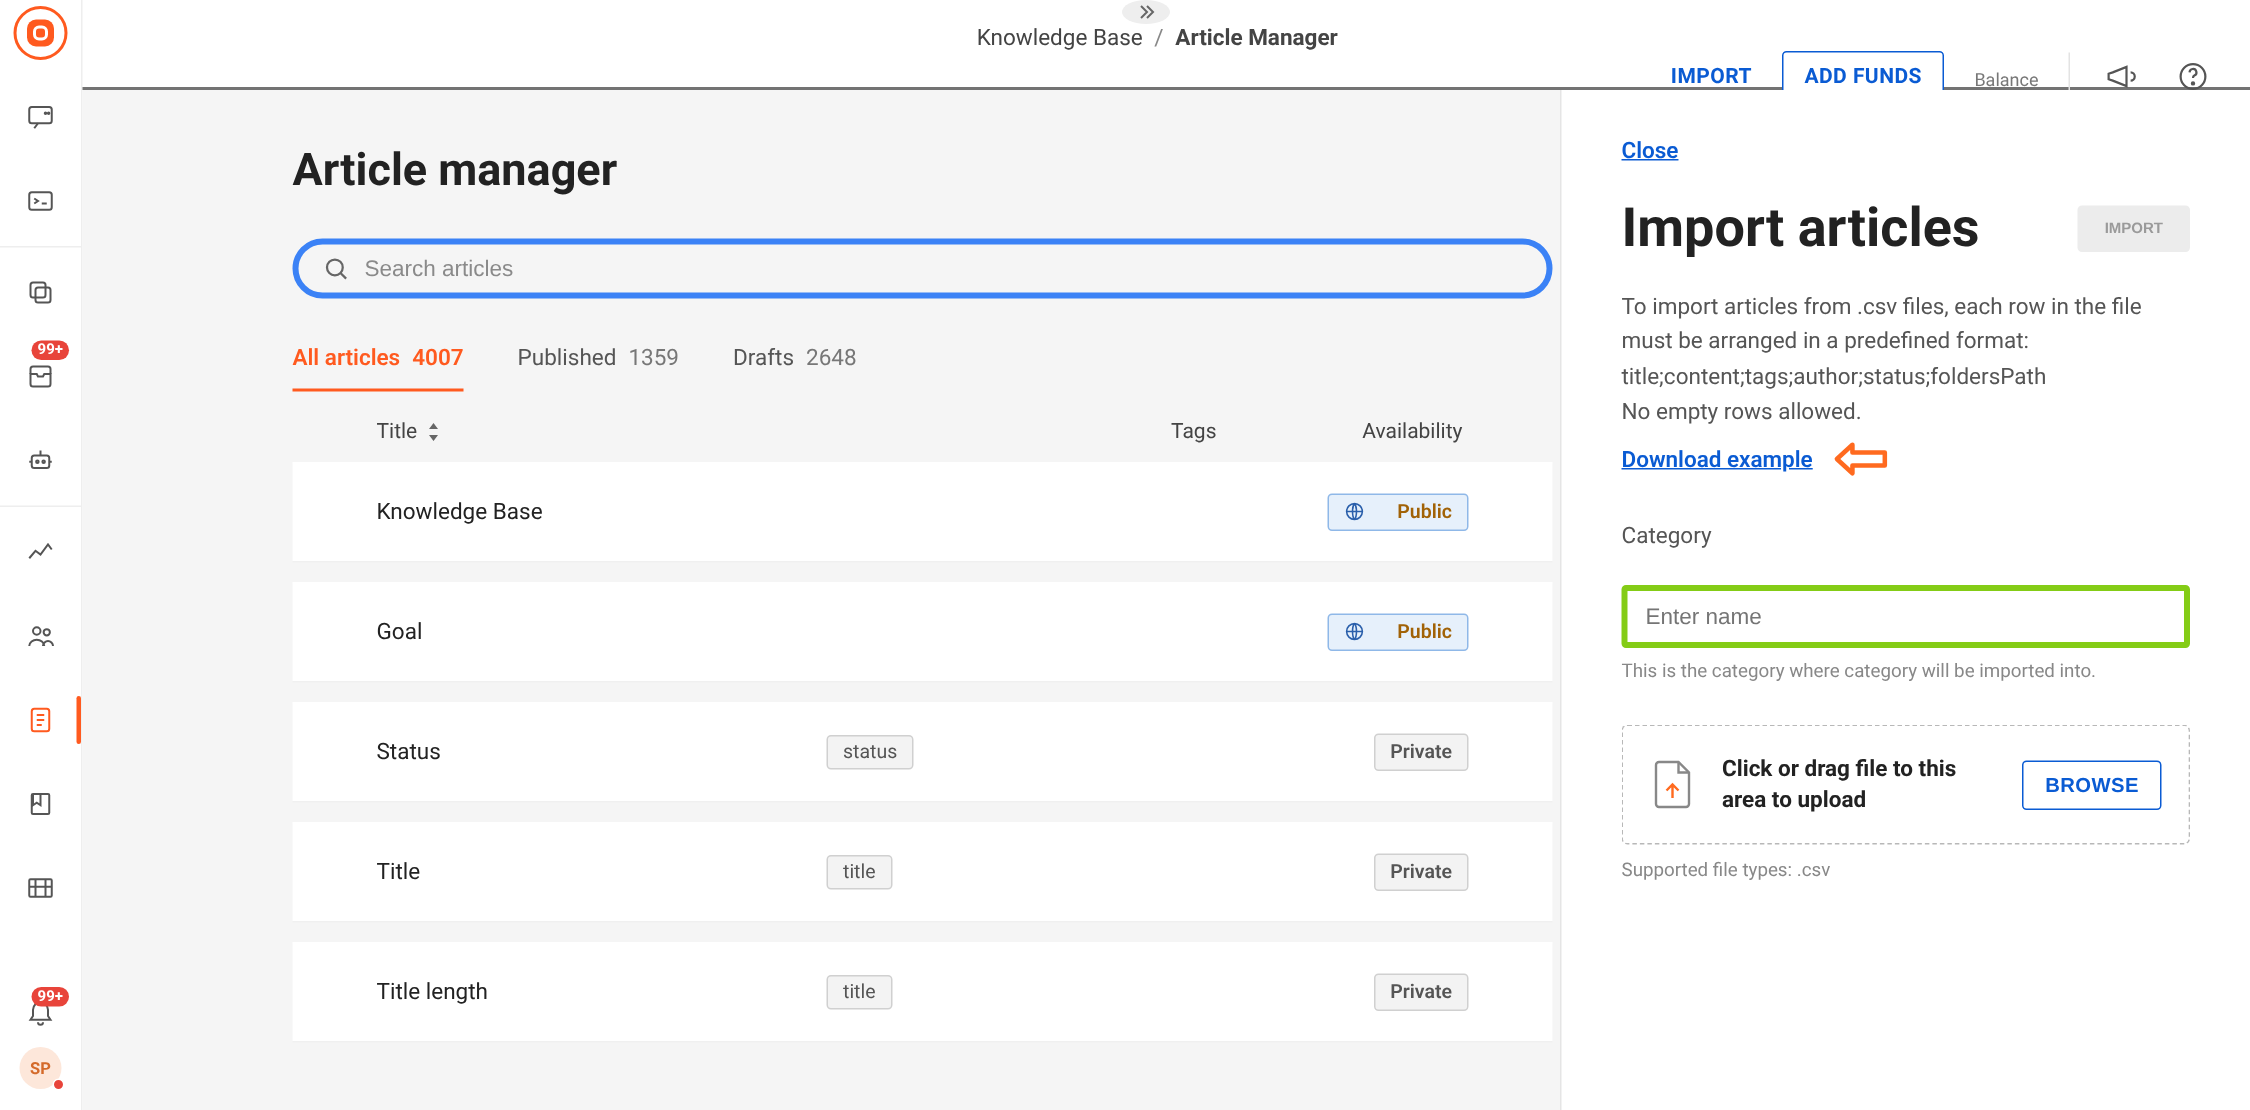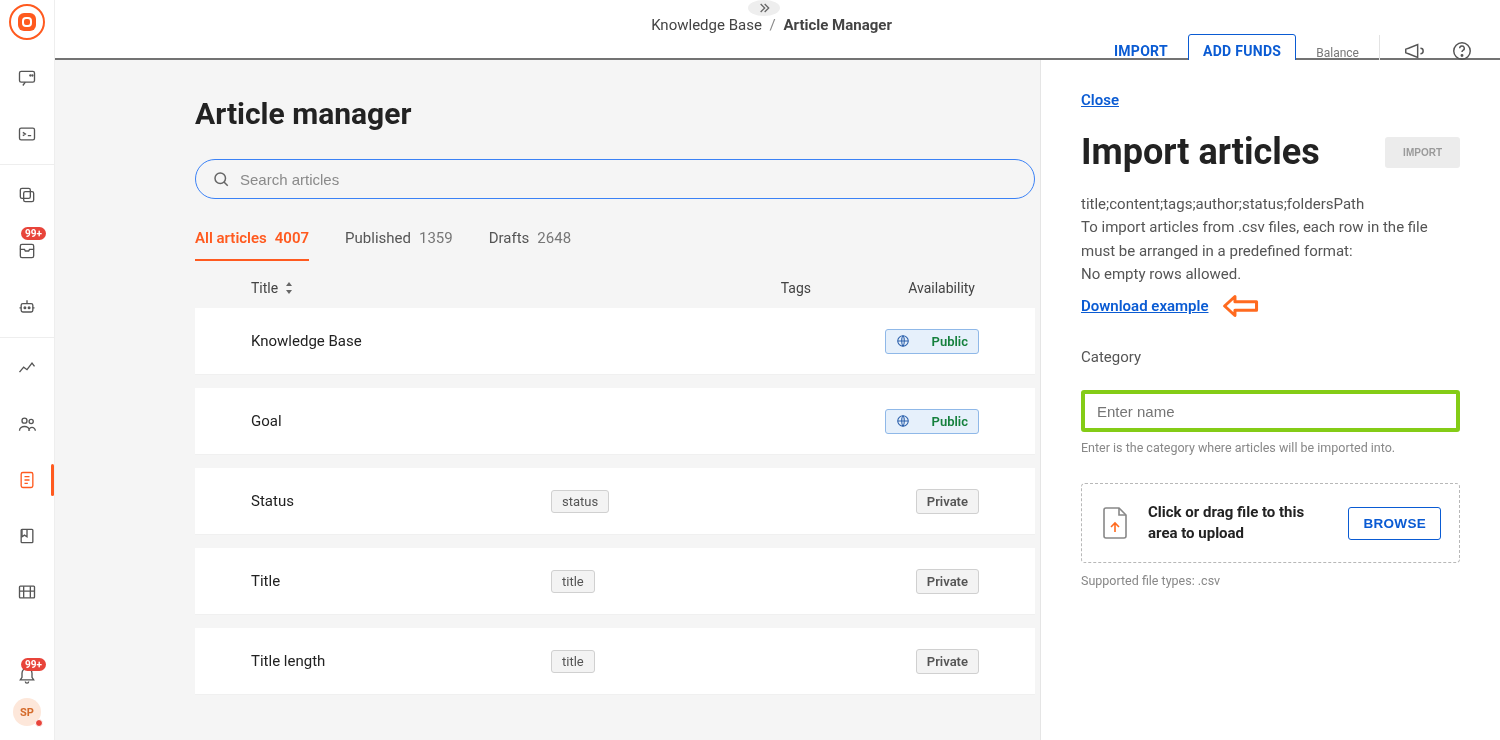--- a/index.html
+++ b/index.html
@@ -30,39 +30,39 @@
   .nav-badge { position:absolute; top:-6px; right:8px; background:#e8443a; color:#fff; font-size:10px; font-weight:700; padding:1px 4px; border-radius:7px;}
   .leftnav-bottom { margin-top:auto; display:flex; flex-direction:column; align-items:center; gap:14px; padding-bottom:14px; width:100%;}
   .avatar { width:28px; height:28px; border-radius:50%; background:#fde7da; color:#d46a2a; font-size:11px; font-weight:700; display:flex; align-items:center; justify-content:center; position:relative;}
   .avatar-dot { position:absolute; right:-2px; bottom:-1px; width:8px; height:8px; border-radius:50%; background:#e8443a; border:1px solid #fff;}
 
   
   .main { position:absolute; left:55px; top:60px; right:0; bottom:0; background:#f5f5f5; padding: 36px 72px 0 140px; overflow:hidden;}
   .page-title { font-size:30px; font-weight:700; color:#222; margin-bottom:28px;}
   .top-row { position:relative; }
   .primary-chip { position:absolute; right:-72px; top:-68px; width:26px; height:44px; background:#0a6aa1; }
-  .searchbar { width: 840px; height:40px; border:1px solid #3b82f6; border-radius:22px; display:flex; align-items:center; padding:0 16px; gap:10px; background:#f5f5f5; }
+  .searchbar { width: 840px; height:40px; border:4px solid #3b82f6; border-radius:22px; display:flex; align-items:center; padding:0 16px; gap:10px; background:#f5f5f5; }
   .searchbar input { border:none; outline:none; background:transparent; font-size:15px; flex:1; color:#222;}
   .searchbar input::placeholder{ color:#8a8a8a;}
   .tabs { display:flex; gap:36px; margin-top:30px; border-bottom:1px solid transparent; font-size:15px;}
   .tab { padding-bottom:12px; color:#555; cursor:pointer; display:flex; gap:8px; align-items:baseline; }
   .tab .count { color:#777;}
   .tab.active { color:#ff5a1f; font-weight:600; border-bottom:2px solid #ff5a1f;}
   .tab.active .count { color:#ff5a1f;}
   .table-head { display:flex; padding: 18px 56px 12px 56px; font-size:14px; color:#444; width:840px;}
   .th-title { width:300px; display:flex; align-items:center; gap:6px;}
   .th-tags { width:260px; text-align:right;}
   .th-avail { flex:1; text-align:right; padding-right: 4px;}
   .rows { width:840px; display:flex; flex-direction:column; gap:14px;}
   .row { background:#fff; height:66px; display:flex; align-items:center; padding:0 56px; font-size:15px; color:#222; box-shadow: 0 1px 0 rgba(0,0,0,0.02);}
   .r-title { width:300px;}
   .r-tags { width:260px; display:flex; justify-content:flex-start;}
   .r-avail { flex:1; display:flex; justify-content:flex-end;}
   .tag-chip { border:1px solid #d0d0d0; background:#f3f3f3; color:#555; font-size:13px; padding:3px 10px; border-radius:3px;}
-  .av-public { border:1px solid #8fb8e8; background:#e6f0fb; color:#15803d; font-weight:600; font-size:13px; padding:4px 10px; border-radius:3px; display:inline-flex; align-items:center; gap:22px;}
+  .av-public { border:1px solid #8fb8e8; background:#e6f0fb; color:#a16207; font-weight:600; font-size:13px; padding:4px 10px; border-radius:3px; display:inline-flex; align-items:center; gap:22px;}
   .av-private { border:1px solid #d0d0d0; background:#f3f3f3; color:#555; font-weight:600; font-size:13px; padding:4px 10px; border-radius:3px;}
 
   
   .panel { position:absolute; right:0; top:60px; bottom:0; width:460px; background:#fff; border-left:1px solid #e5e5e5; padding: 30px 40px; overflow:auto;}
   .close-link { color:#0a5bd3; font-weight:600; text-decoration:underline; font-size:15px; cursor:pointer;}
   .panel-head { display:flex; align-items:center; justify-content:space-between; margin-top:22px;}
   .panel-title { font-size:36px; font-weight:700;}
   .btn-import { background:#ececec; color:#9a9a9a; font-weight:700; font-size:10px; padding:10px 18px; border:none; border-radius:3px;}
   .panel-desc { margin-top:20px; font-size:15px; color:#555; line-height:1.55;}
   .dl-row { margin-top:6px; display:flex; align-items:center; gap:14px;}
@@ -304,34 +304,34 @@
     </div>
 </div>
 
 <div class="panel">
   <span class="close-link">Close</span>
   <div class="panel-head">
     <div class="panel-title">Import articles</div>
     <button class="btn-import">IMPORT</button>
   </div>
   <div class="panel-desc">
+    <div>To import articles from .csv files, each row in the file must be arranged in a predefined format:</div>
     <div>title;content;tags;author;status;foldersPath</div>
-    <div>To import articles from .csv files, each row in the file must be arranged in a predefined format:</div>
     <div>No empty rows allowed.</div>
   </div>
   <div class="dl-row">
     <span class="dl-link">Download example</span>
     <svg class="arrow-callout" viewBox="0 0 44 30" fill="none" stroke="#ff6a1f" stroke-width="3.5">
         <path d="M15 4 L3 15 L15 26 L15 20 L40 20 L40 10 L15 10 Z" stroke-linejoin="round"></path>
       </svg>
   </div>
 
   <div class="cat-label">Category</div>
   <input class="text-input" placeholder="Enter name" style="">
-  <div class="hint">Enter is the category where articles will be imported into.</div>
+  <div class="hint">This is the category where category will be imported into.</div>
 
   <div class="dropzone">
     <svg class="drop-icon" viewBox="0 0 30 34" fill="none" stroke="#888" stroke-width="1.6">
         <path d="M6 2h13l7 7v21a2 2 0 0 1-2 2H6a2 2 0 0 1-2-2V4a2 2 0 0 1 2-2z"></path>
         <path d="M19 2v7h7"></path>
         <path d="M15 26v-9M11 21l4-4 4 4" stroke="#ff6a1f"></path>
       </svg>
     <div class="drop-text">Click or drag file to this area to upload</div>
     <button class="btn-browse">BROWSE</button>
   </div>

